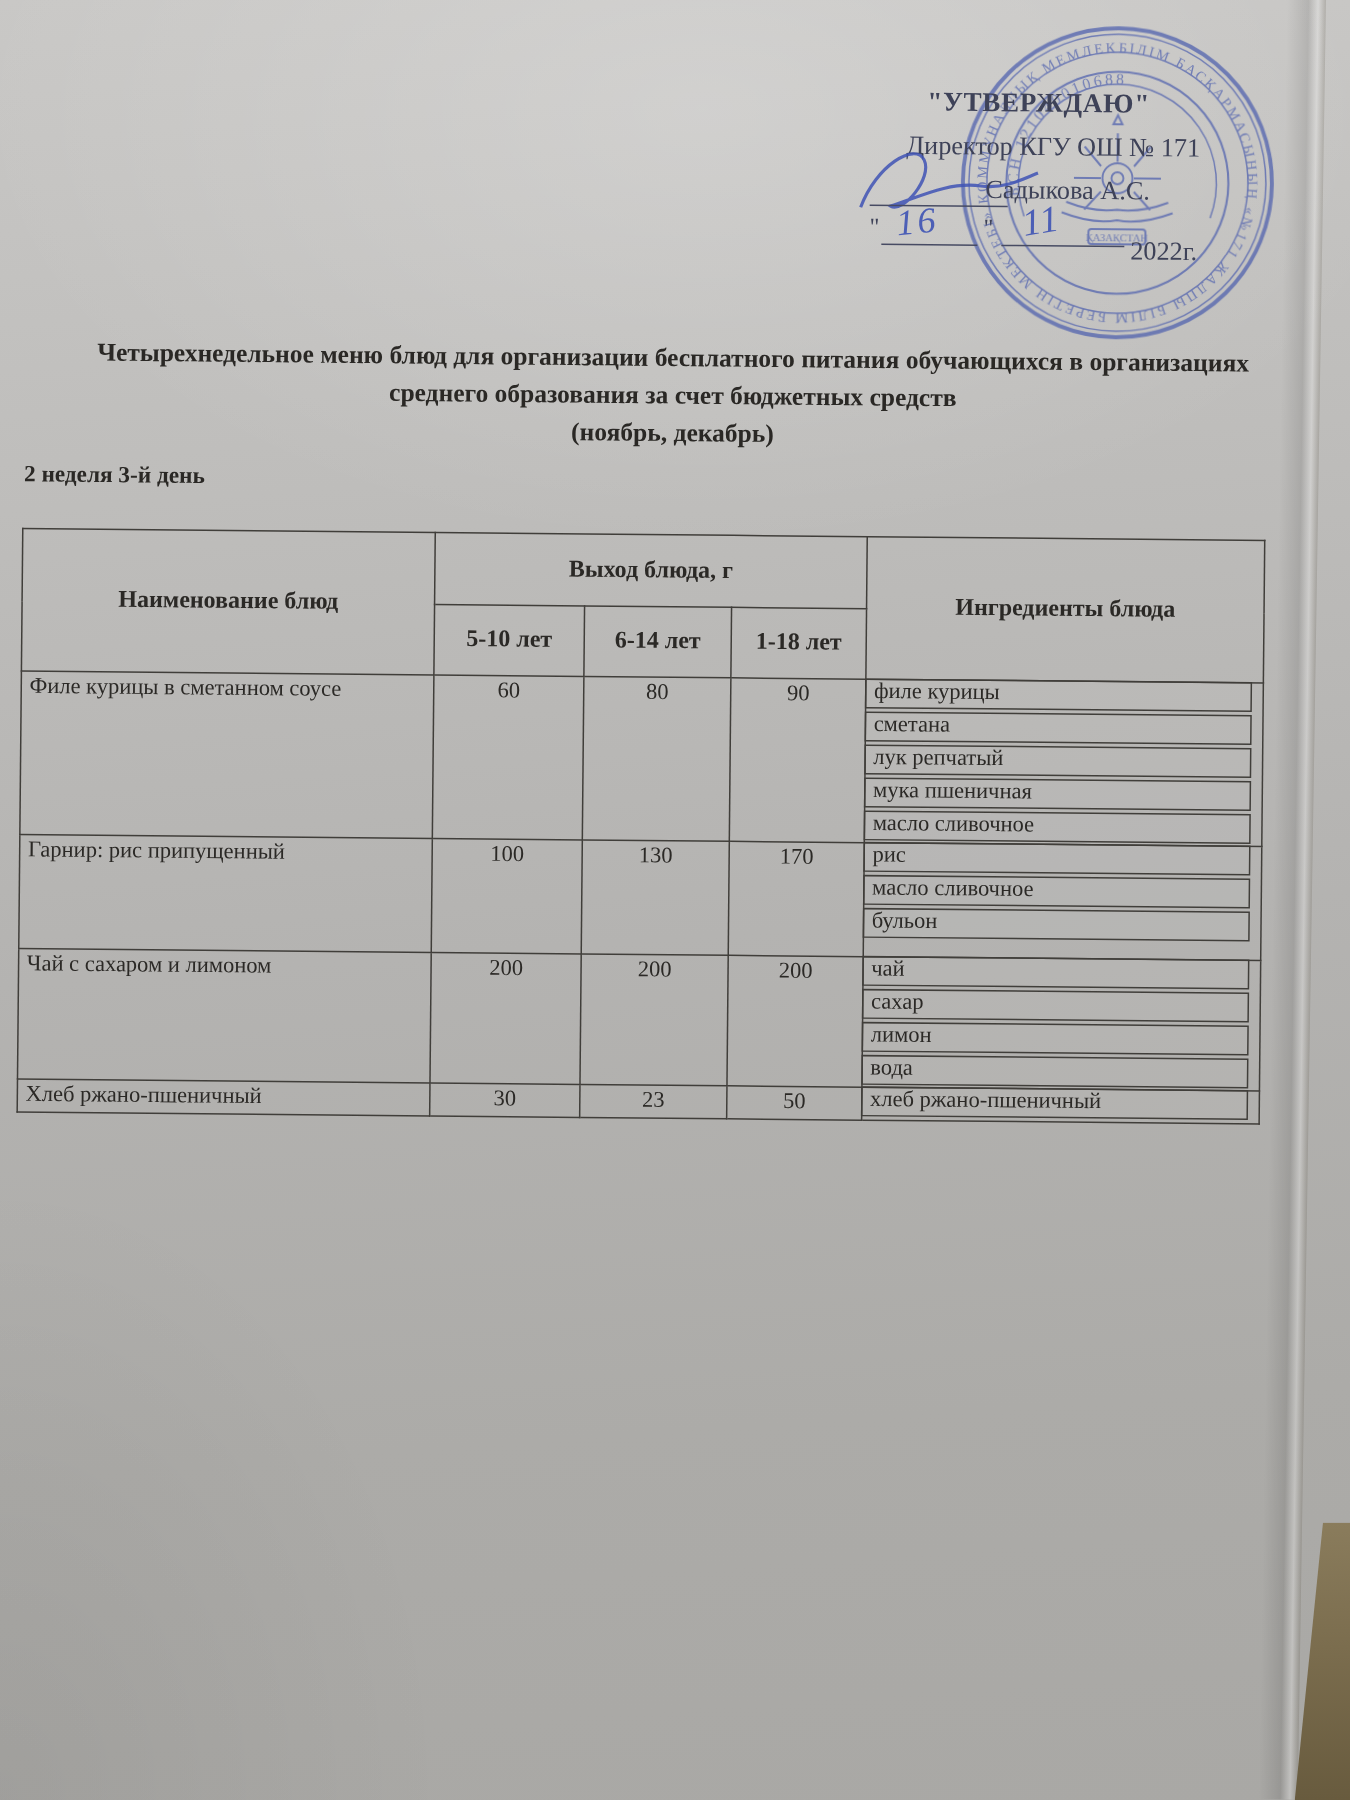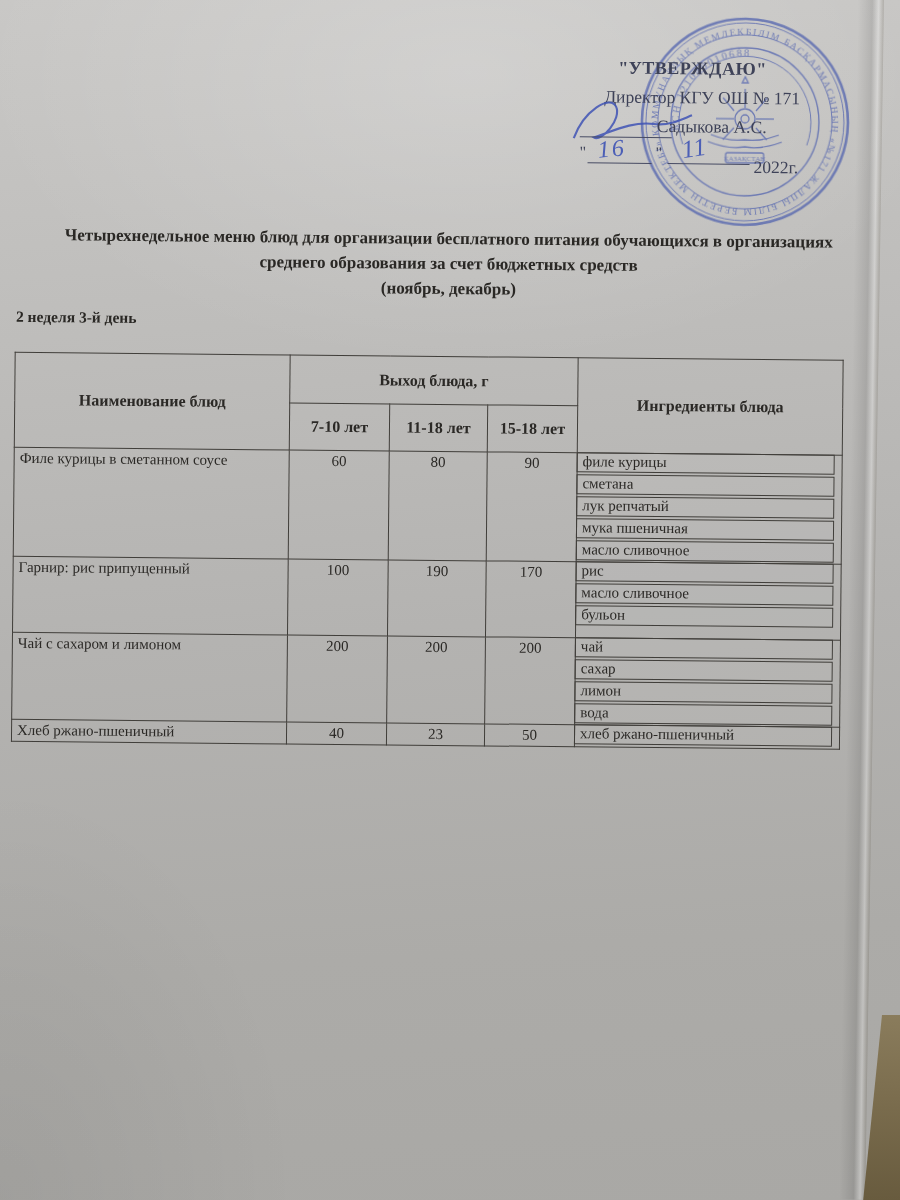--- a/index.html
+++ b/index.html
@@ -146,23 +146,23 @@
           <col style="width:90px">
           <col style="width:265px">
         </colgroup>
       <tbody>
           <tr class="hr1">
         <td class="h" rowspan="2">Наименование блюд</td>
         <td class="h" colspan="3">Выход блюда, г</td>
         <td class="h" rowspan="2">Ингредиенты блюда</td>
       </tr>
       <tr class="hr2">
-        <td class="h">7-10 лет</td>
-        <td class="h">11-18 лет</td>
-        <td class="h">15-18 лет</td>
+        <td class="h">5-10 лет</td>
+        <td class="h">6-14 лет</td>
+        <td class="h">1-18 лет</td>
       </tr>
 
       <tr class="r1">
         <td class="name">Филе курицы в сметанном соусе</td>
         <td class="num">60</td>
         <td class="num">80</td>
         <td class="num">90</td>
         <td class="ing-cell">
           <div class="ing-stack">
             <div class="ing-box">филе курицы</div>
@@ -170,21 +170,21 @@
             <div class="ing-box">лук репчатый</div>
             <div class="ing-box">мука пшеничная</div>
             <div class="ing-box">масло сливочное</div>
           </div>
         </td>
       </tr>
 
       <tr class="r2">
         <td class="name">Гарнир: рис припущенный</td>
         <td class="num">100</td>
-        <td class="num">190</td>
+        <td class="num">130</td>
         <td class="num">170</td>
         <td class="ing-cell">
           <div class="ing-stack">
             <div class="ing-box">рис</div>
             <div class="ing-box">масло сливочное</div>
             <div class="ing-box">бульон</div>
           </div>
         </td>
       </tr>
 
@@ -198,21 +198,21 @@
             <div class="ing-box">чай</div>
             <div class="ing-box">сахар</div>
             <div class="ing-box">лимон</div>
             <div class="ing-box">вода</div>
           </div>
         </td>
       </tr>
 
       <tr class="r4">
         <td class="name">Хлеб ржано-пшеничный</td>
-        <td class="num">40</td>
+        <td class="num">30</td>
         <td class="num">23</td>
         <td class="num">50</td>
         <td class="ing-cell">
           <div class="ing-stack">
             <div class="ing-box">хлеб ржано-пшеничный</div>
           </div>
         </td>
       </tr>
     </tbody>
       </table>

